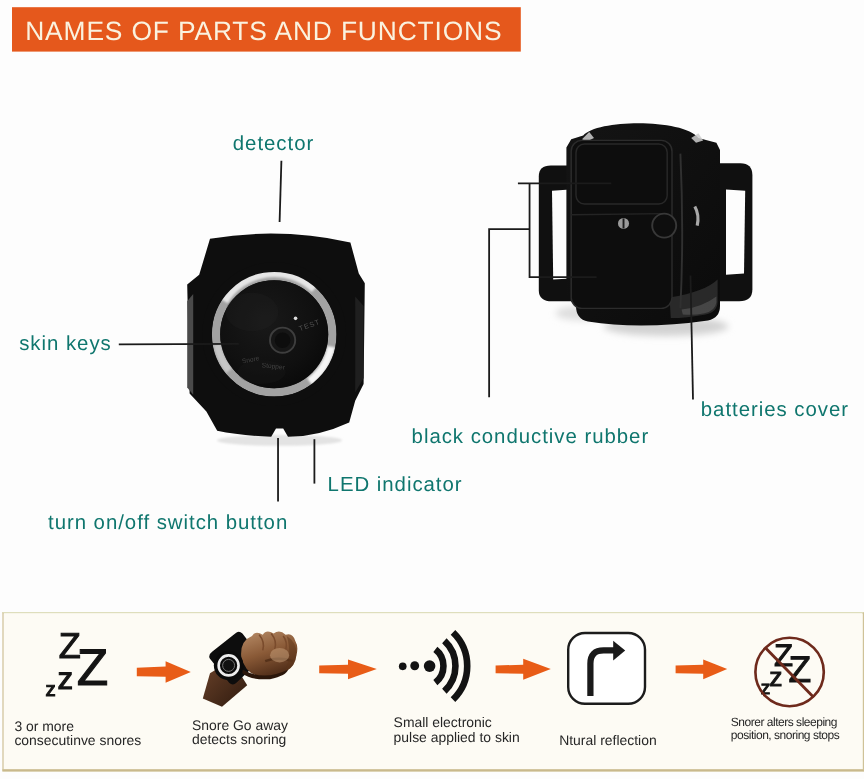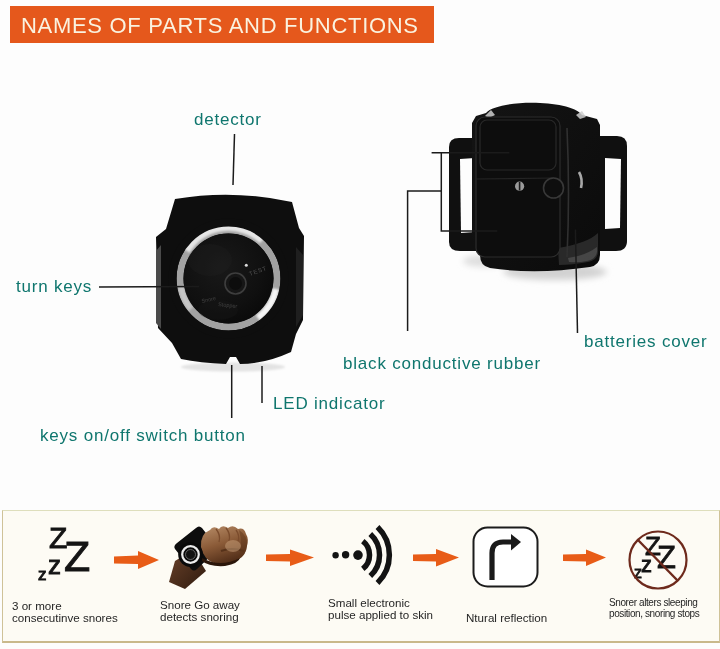--- a/index.html
+++ b/index.html
@@ -103,23 +103,23 @@
     <path d="M262,366 L262,403"></path>
     <path d="M231.7,365 L231.7,418"></path>
     <path d="M431.6,152.8 L509.4,152.8"></path>
     <path d="M441.3,152.8 L441.3,231 L497.2,231"></path>
     <path d="M441.3,191 L407.6,191 L407.6,331"></path>
     <path d="M575.4,229.5 L577.5,333"></path>
   </g>
 </svg>
 
 <div class="lbl" style="left:194px;top:110px;">detector</div>
-<div class="lbl" style="left:16px;top:277px;">turn keys</div>
+<div class="lbl" style="left:16px;top:277px;">skin keys</div>
 <div class="lbl" style="left:273px;top:394px;">LED indicator</div>
-<div class="lbl" style="left:40px;top:426px;">keys on/off switch button</div>
+<div class="lbl" style="left:40px;top:426px;">turn on/off switch button</div>
 <div class="lbl" style="left:343px;top:354px;">black conductive rubber</div>
 <div class="lbl" style="left:584px;top:332px;">batteries cover</div>
 
 <div class="abs" style="left:2px;top:510px;width:716px;height:130px;background:#fdfbf4;border-left:1px solid #cfc298;border-right:1px solid #cfc298;border-bottom:2px solid #c9b98c;border-top:1px solid #dedebc;"></div>
 
 <svg class="abs" style="left:30px;top:517px" width="70" height="66" viewBox="0 0 70 66">
   <g fill="#141414" stroke="#141414" stroke-width="0.9" font-family="Liberation Sans,sans-serif">
     <text x="19" y="31" font-size="30">Z</text>
     <text x="34" y="54" font-size="43">Z</text>
     <text x="18" y="57" font-size="26">z</text>

